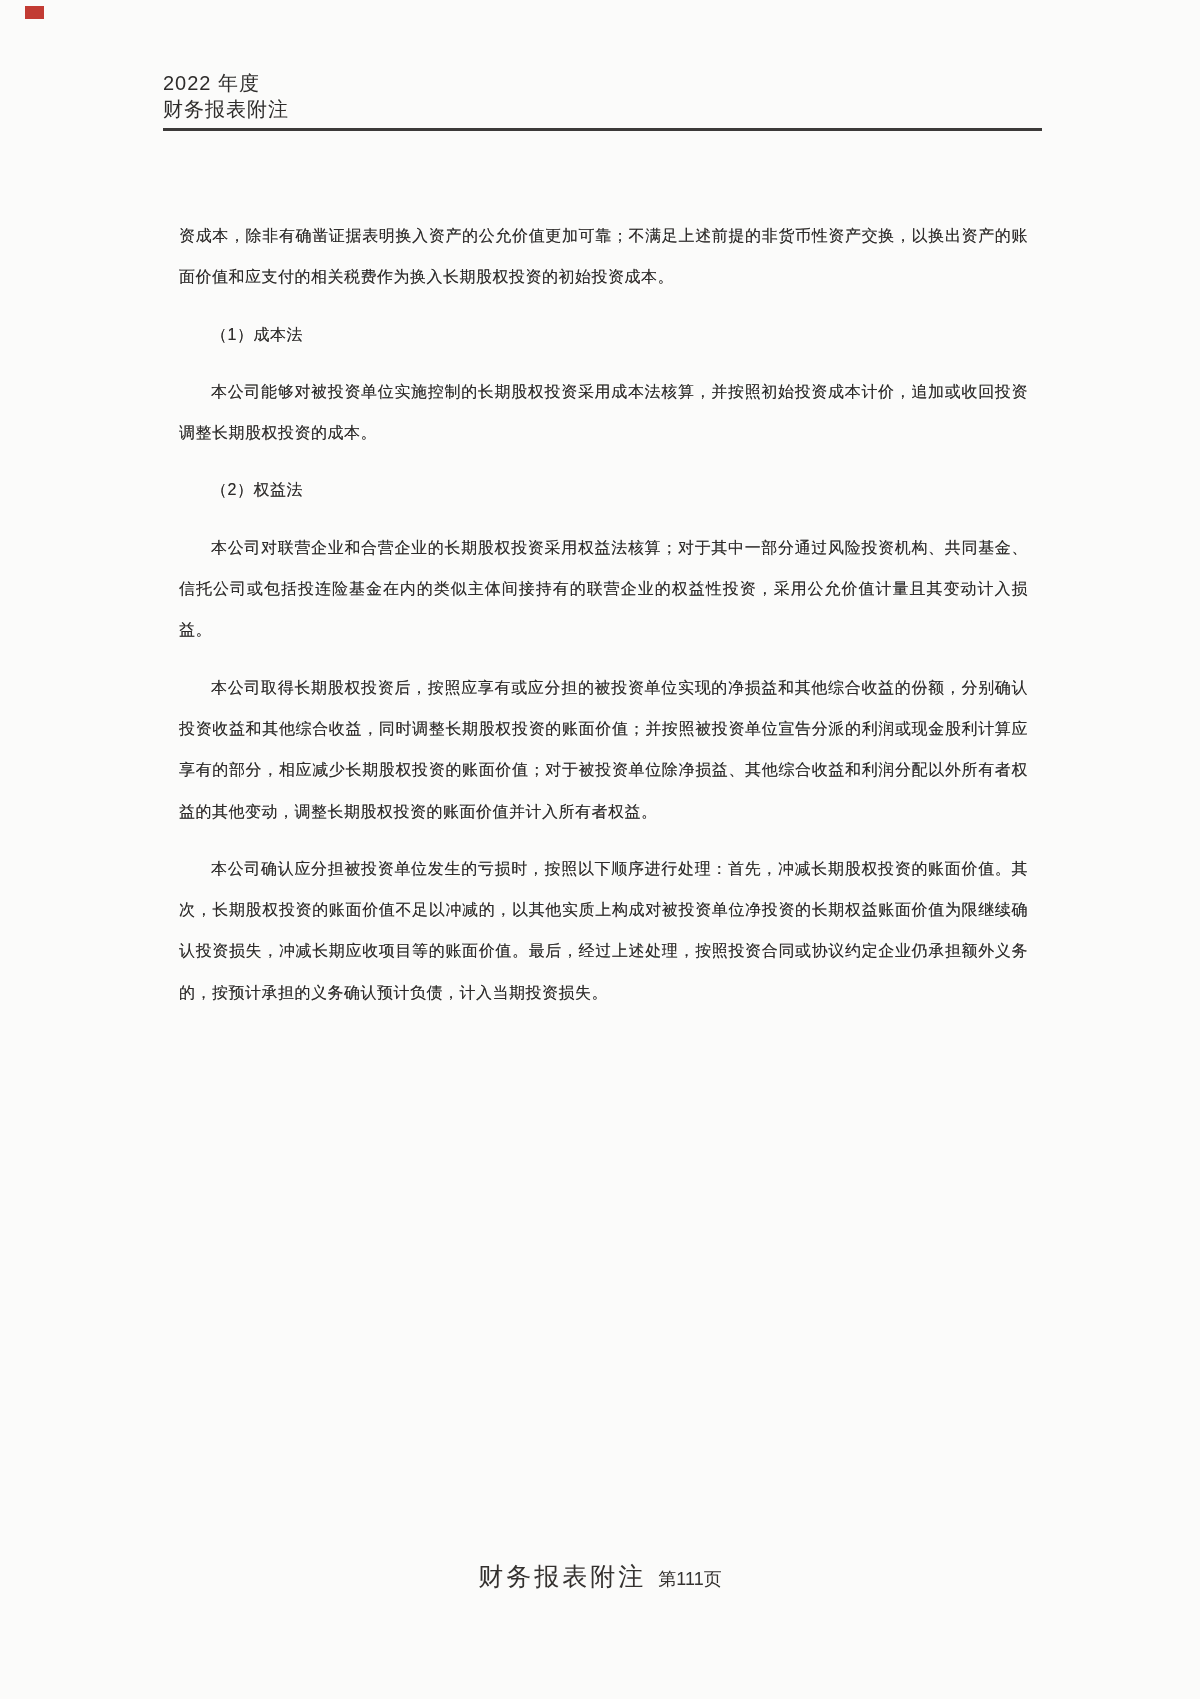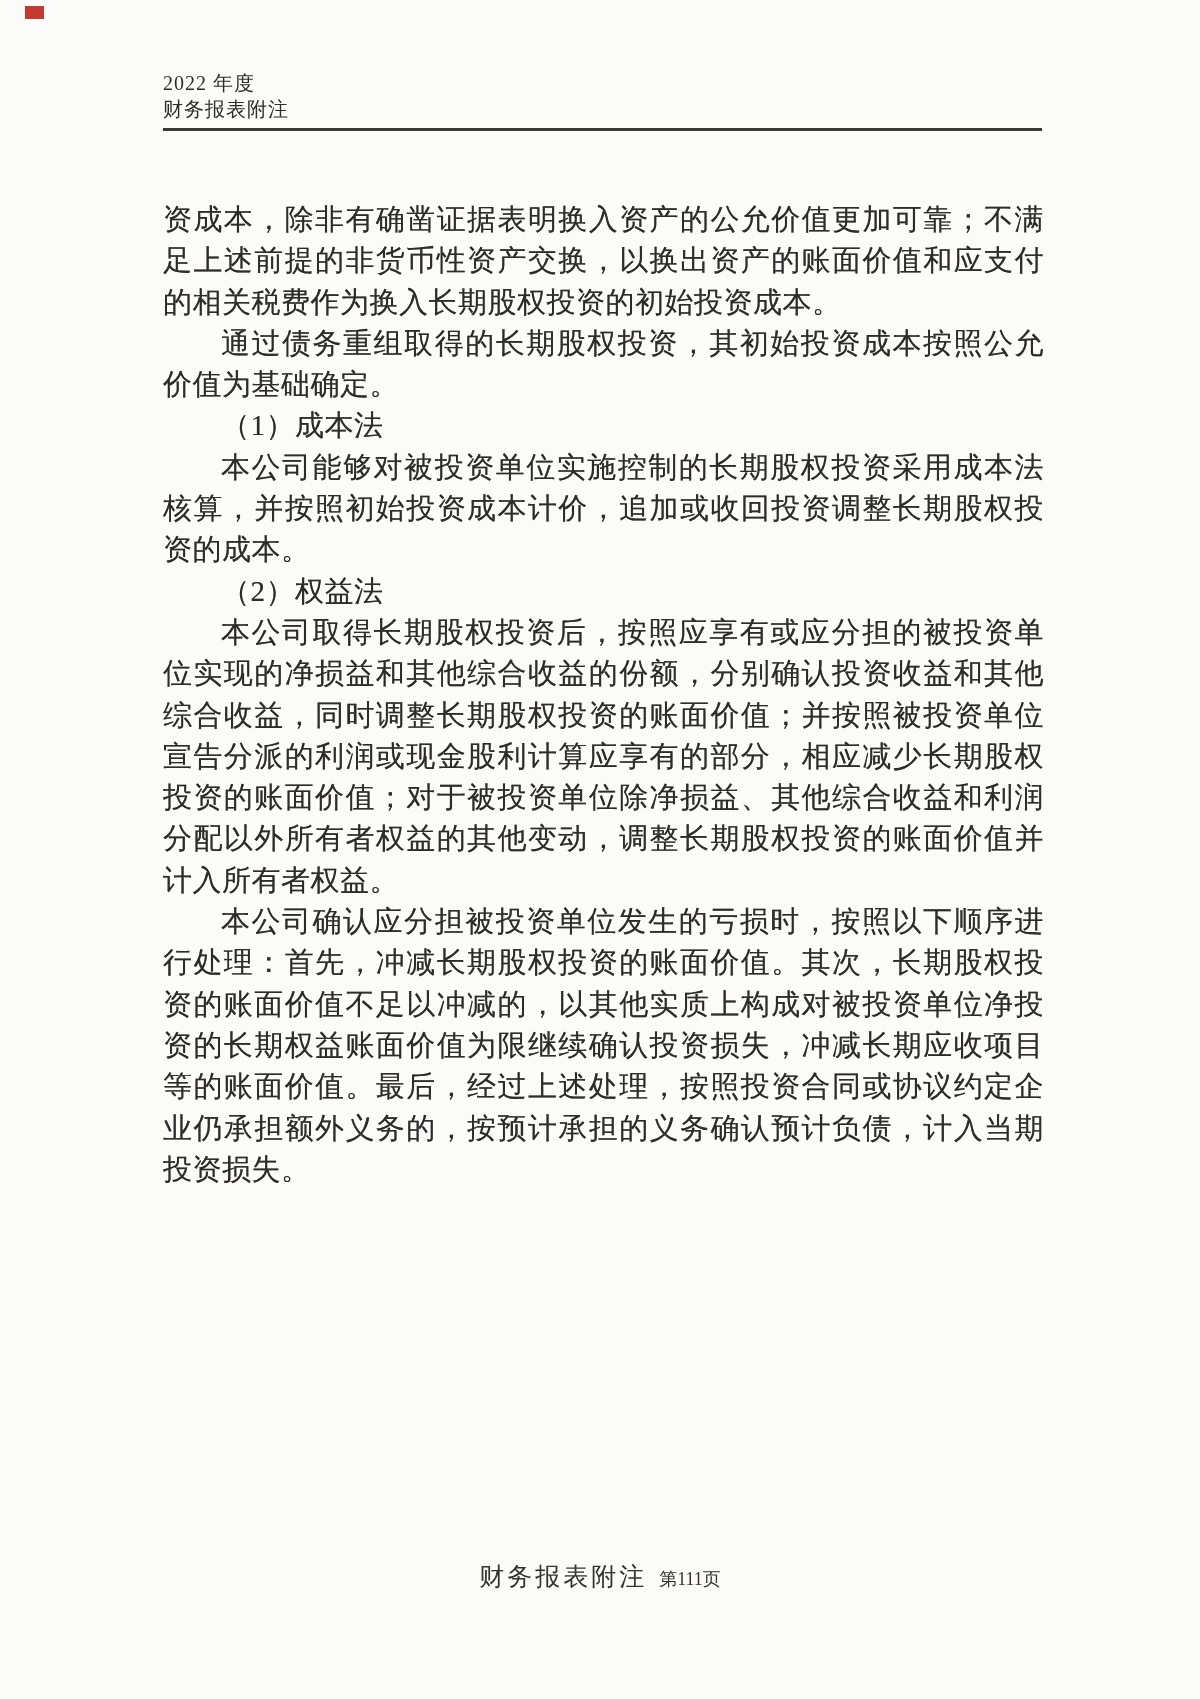--- a/index.html
+++ b/index.html
@@ -6,21 +6,21 @@
     margin: 0;
     padding: 0;
     background: #e8e8e8;
   }
   .page {
     position: relative;
     width: 1200px;
     height: 1699px;
     margin: 0 auto;
     background: #fbfbfa;
-    font-family: Liberation Serif, serif;
+    font-family: Liberation Sans, sans-serif;
     color: #2e2c2b;
     overflow: hidden;
   }
   .corner-mark {
     position: absolute;
     left: 25px;
     top: 6px;
     width: 19px;
     height: 13px;
     background: #c23b33;
@@ -43,22 +43,22 @@
     background: #3c3a39;
     width: 100%;
   }
   .body-text {
     position: absolute;
     left: 163px;
     top: 199px;
     width: 881px;
   }
   .body-text p {
-    margin: 0;
-    font-size: 29px;
+    margin: 16px;
+    font-size: 16px;
     line-height: 41.3px;
     text-align: justify;
     text-justify: inter-ideograph;
     letter-spacing: 0.5px;
     text-shadow: 0 0 0.5px rgba(40, 38, 36, 0.55);
   }
   .body-text p.indent {
     text-indent: 2em;
   }
   .body-text p.bold {
@@ -91,24 +91,24 @@
   <div class="corner-mark"></div>
 
   <div class="header">
     <div class="header-line">2022 年度</div>
     <div class="header-line">财务报表附注</div>
     <div class="header-rule"></div>
   </div>
 
   <div class="body-text">
     <p>资成本，除非有确凿证据表明换入资产的公允价值更加可靠；不满足上述前提的非货币性资产交换，以换出资产的账面价值和应支付的相关税费作为换入长期股权投资的初始投资成本。</p>
-    <p class="indent">通过债务重组取得的长期股权投资，其初始投资成本按照公允价值为基础确定。</p>
     <p class="indent">（1）成本法</p>
     <p class="indent">本公司能够对被投资单位实施控制的长期股权投资采用成本法核算，并按照初始投资成本计价，追加或收回投资调整长期股权投资的成本。</p>
     <p class="indent">（2）权益法</p>
+    <p class="indent">本公司对联营企业和合营企业的长期股权投资采用权益法核算；对于其中一部分通过风险投资机构、共同基金、信托公司或包括投连险基金在内的类似主体间接持有的联营企业的权益性投资，采用公允价值计量且其变动计入损益。</p>
     <p class="indent">本公司取得长期股权投资后，按照应享有或应分担的被投资单位实现的净损益和其他综合收益的份额，分别确认投资收益和其他综合收益，同时调整长期股权投资的账面价值；并按照被投资单位宣告分派的利润或现金股利计算应享有的部分，相应减少长期股权投资的账面价值；对于被投资单位除净损益、其他综合收益和利润分配以外所有者权益的其他变动，调整长期股权投资的账面价值并计入所有者权益。</p>
     <p class="indent">本公司确认应分担被投资单位发生的亏损时，按照以下顺序进行处理：首先，冲减长期股权投资的账面价值。其次，长期股权投资的账面价值不足以冲减的，以其他实质上构成对被投资单位净投资的长期权益账面价值为限继续确认投资损失，冲减长期应收项目等的账面价值。最后，经过上述处理，按照投资合同或协议约定企业仍承担额外义务的，按预计承担的义务确认预计负债，计入当期投资损失。</p>
   </div>
 
   <div class="footer">
     <span class="footer-label">财务报表附注</span><span class="footer-page">第111页</span>
   </div>
 
 </div>
 

